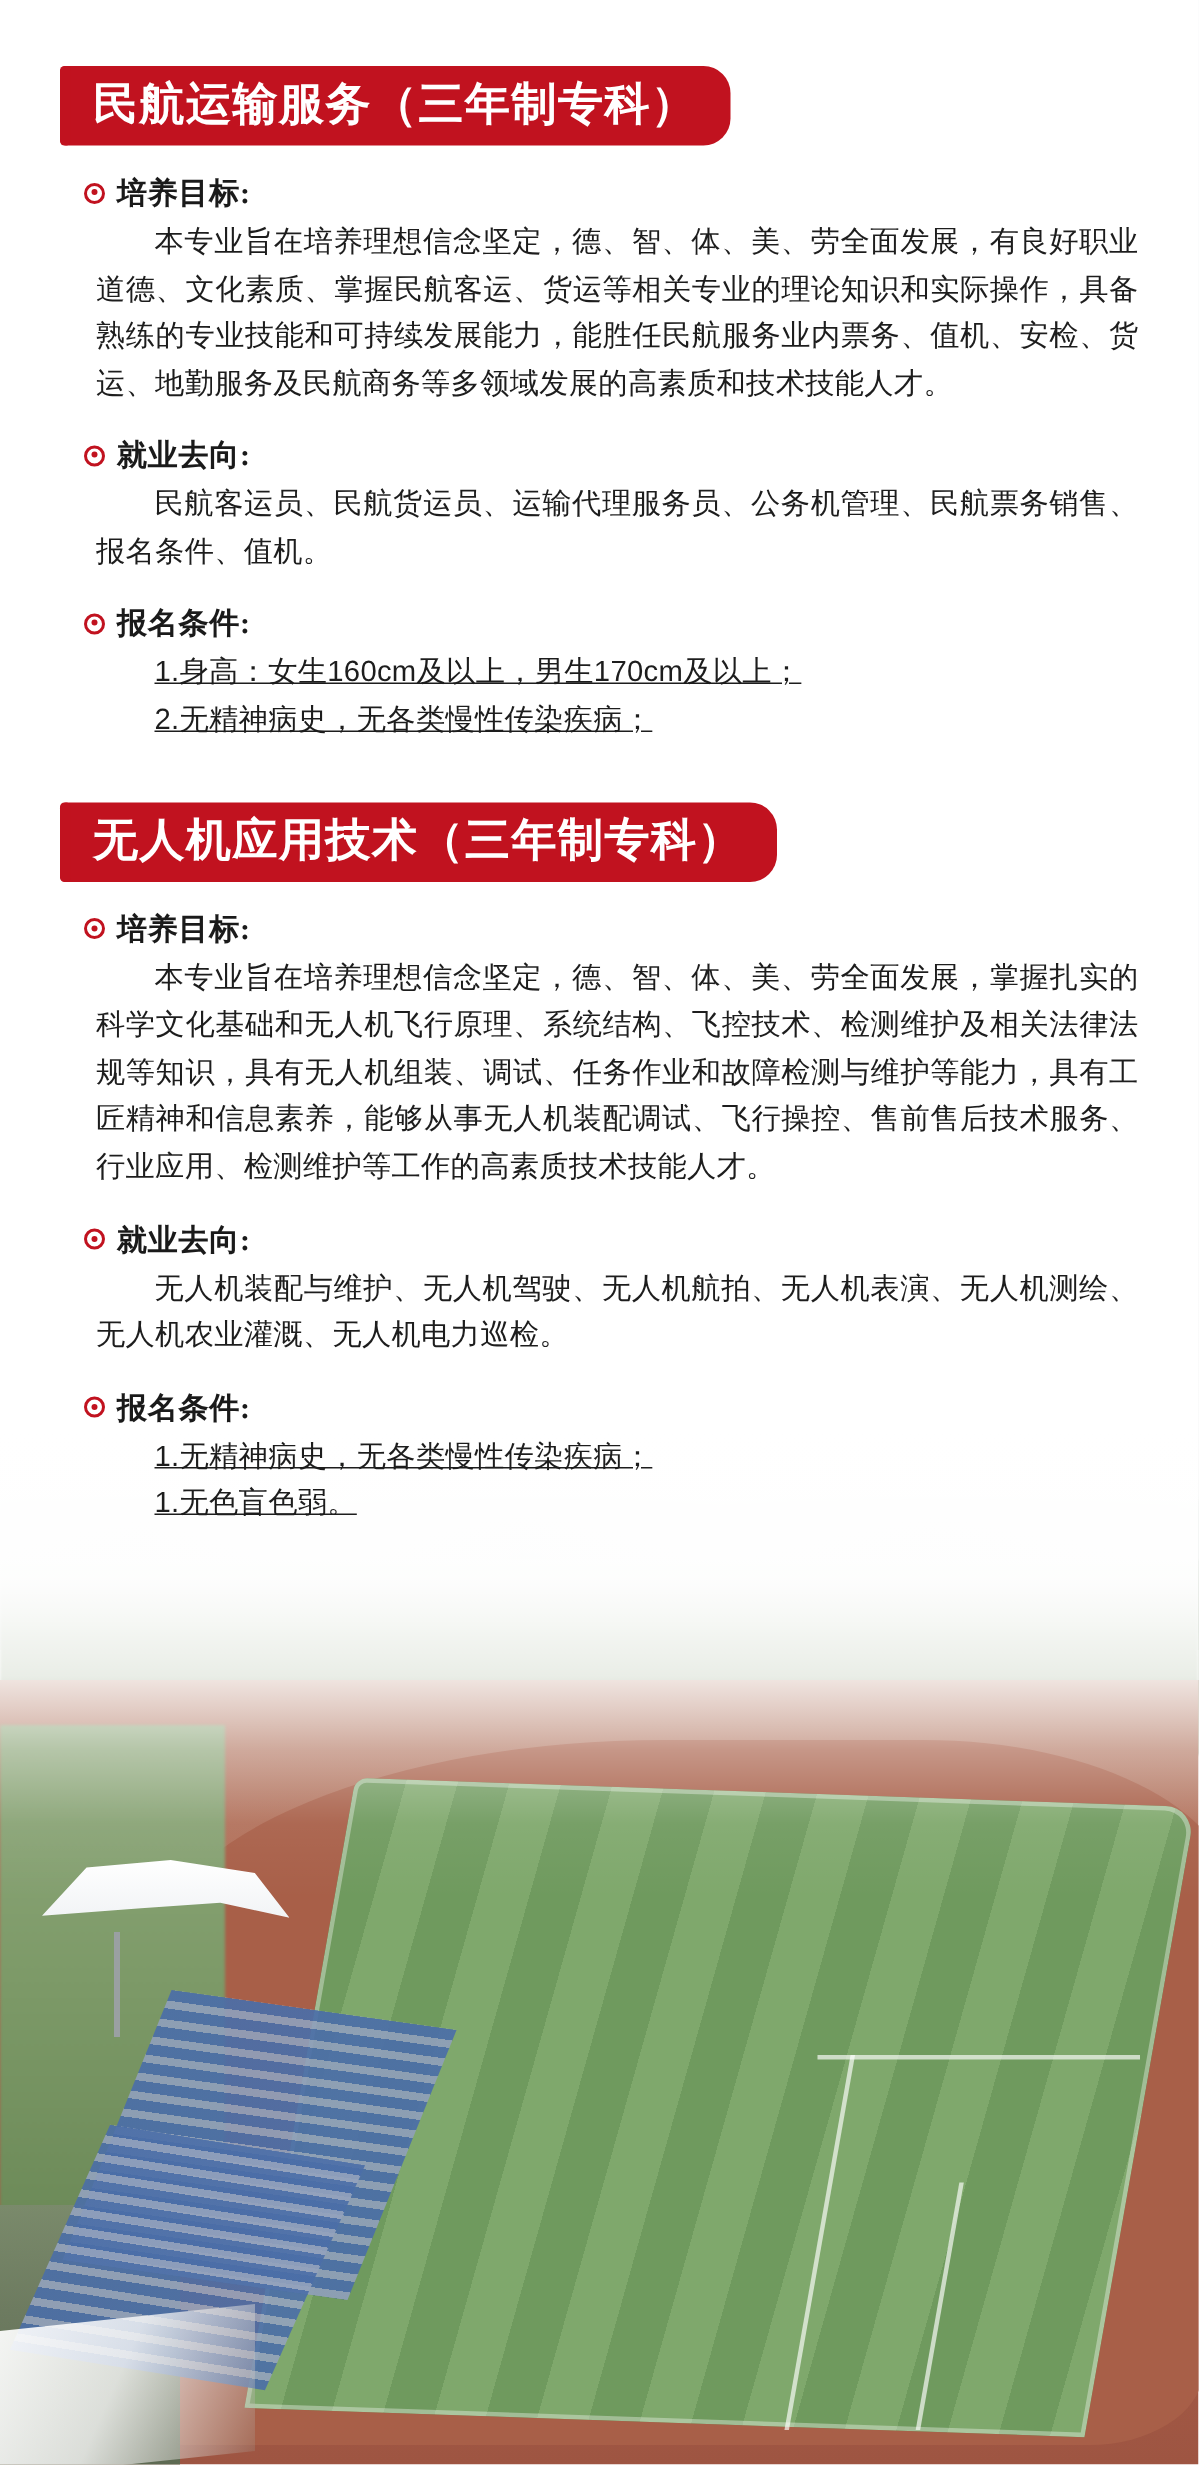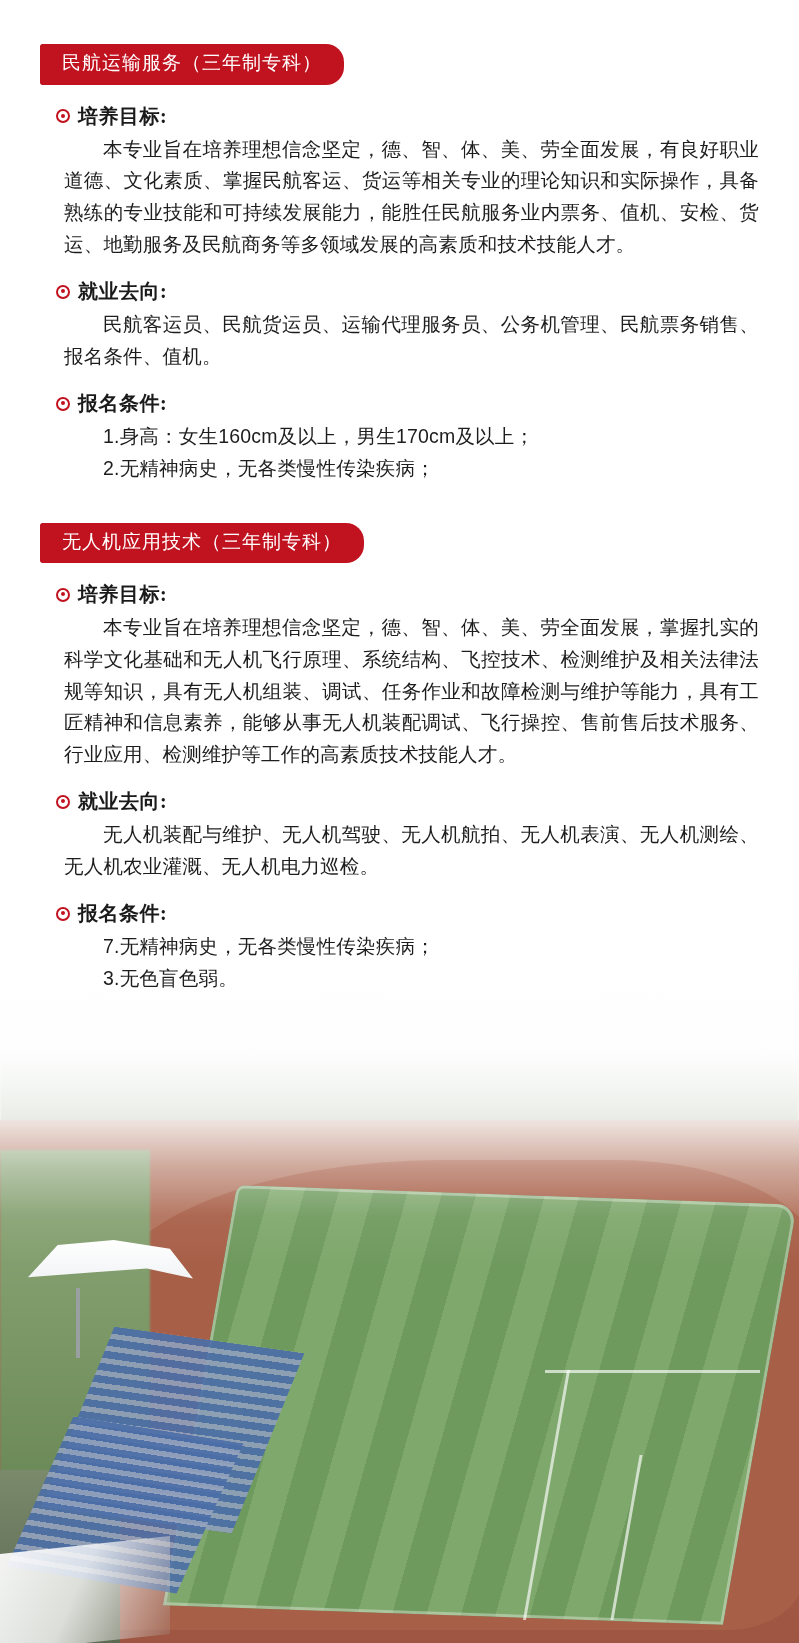--- a/index.html
+++ b/index.html
@@ -164,22 +164,22 @@
     padding: 44px 40px 0 40px;
     box-sizing: border-box;
   }
 
   .section { margin-bottom: 10px; }
 
   .section-banner {
     display: inline-block;
     background: #c1121f;
     color: #ffffff;
-    font-size: 19px;
-    font-weight: normal;
+    font-size: 30px;
+    font-weight: bold;
     letter-spacing: 1px;
     padding: 9px 22px 11px 22px;
     border-radius: 4px 18px 18px 4px;
     line-height: 1.1;
     white-space: nowrap;
   }
   .banner-wrap { position: relative; margin-bottom: 14px; }
   .banner-wrap::before {
     content: "";
     position: absolute;
@@ -230,20 +230,21 @@
     letter-spacing: 0.2px;
     font-family: Liberation Serif, serif;
   }
 
   .cond-list {
     margin: 2px 0 0 24px;
     font-size: 19.5px;
     line-height: 1.62;
     color: #1d1d1d;
     letter-spacing: 0.2px;
+    text-decoration: underline;
   }
   .cond-item {
     text-indent: 2em;
     text-align: justify;
   }
 </style>
 </head>
 <body>
 
 <div id="photo-bg">
@@ -310,18 +311,18 @@
       <span class="bullet-dot"></span>
       <span class="subhead-text">就业去向:</span>
     </div>
     <p class="para">无人机装配与维护、无人机驾驶、无人机航拍、无人机表演、无人机测绘、无人机农业灌溉、无人机电力巡检。</p>
 
     <div class="subhead">
       <span class="bullet-dot"></span>
       <span class="subhead-text">报名条件:</span>
     </div>
     <div class="cond-list">
-      <div class="cond-item">7.无精神病史，无各类慢性传染疾病；</div>
-      <div class="cond-item">3.无色盲色弱。</div>
+      <div class="cond-item">1.无精神病史，无各类慢性传染疾病；</div>
+      <div class="cond-item">1.无色盲色弱。</div>
     </div>
   </div>
 
 </div>
 
 </body></html>

